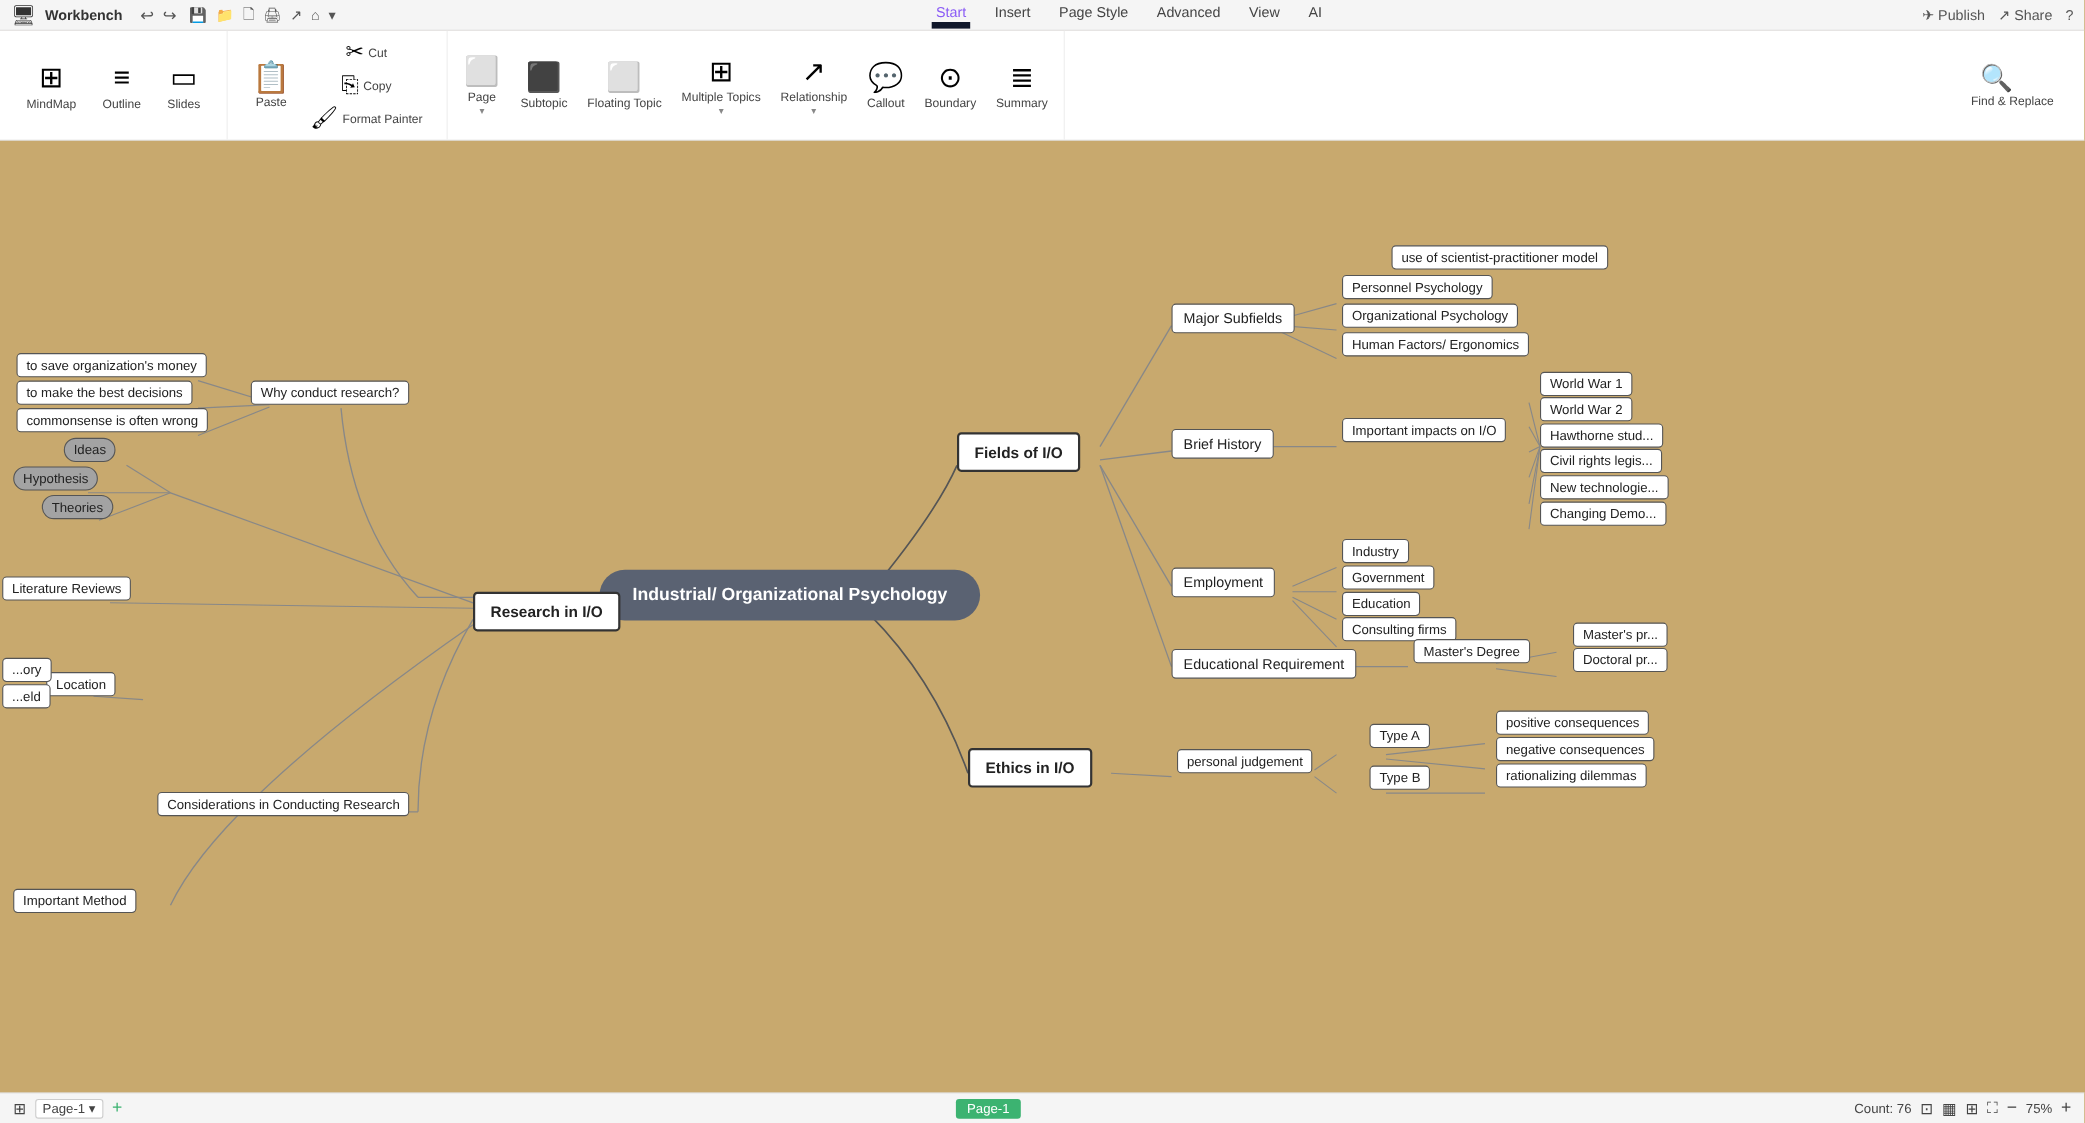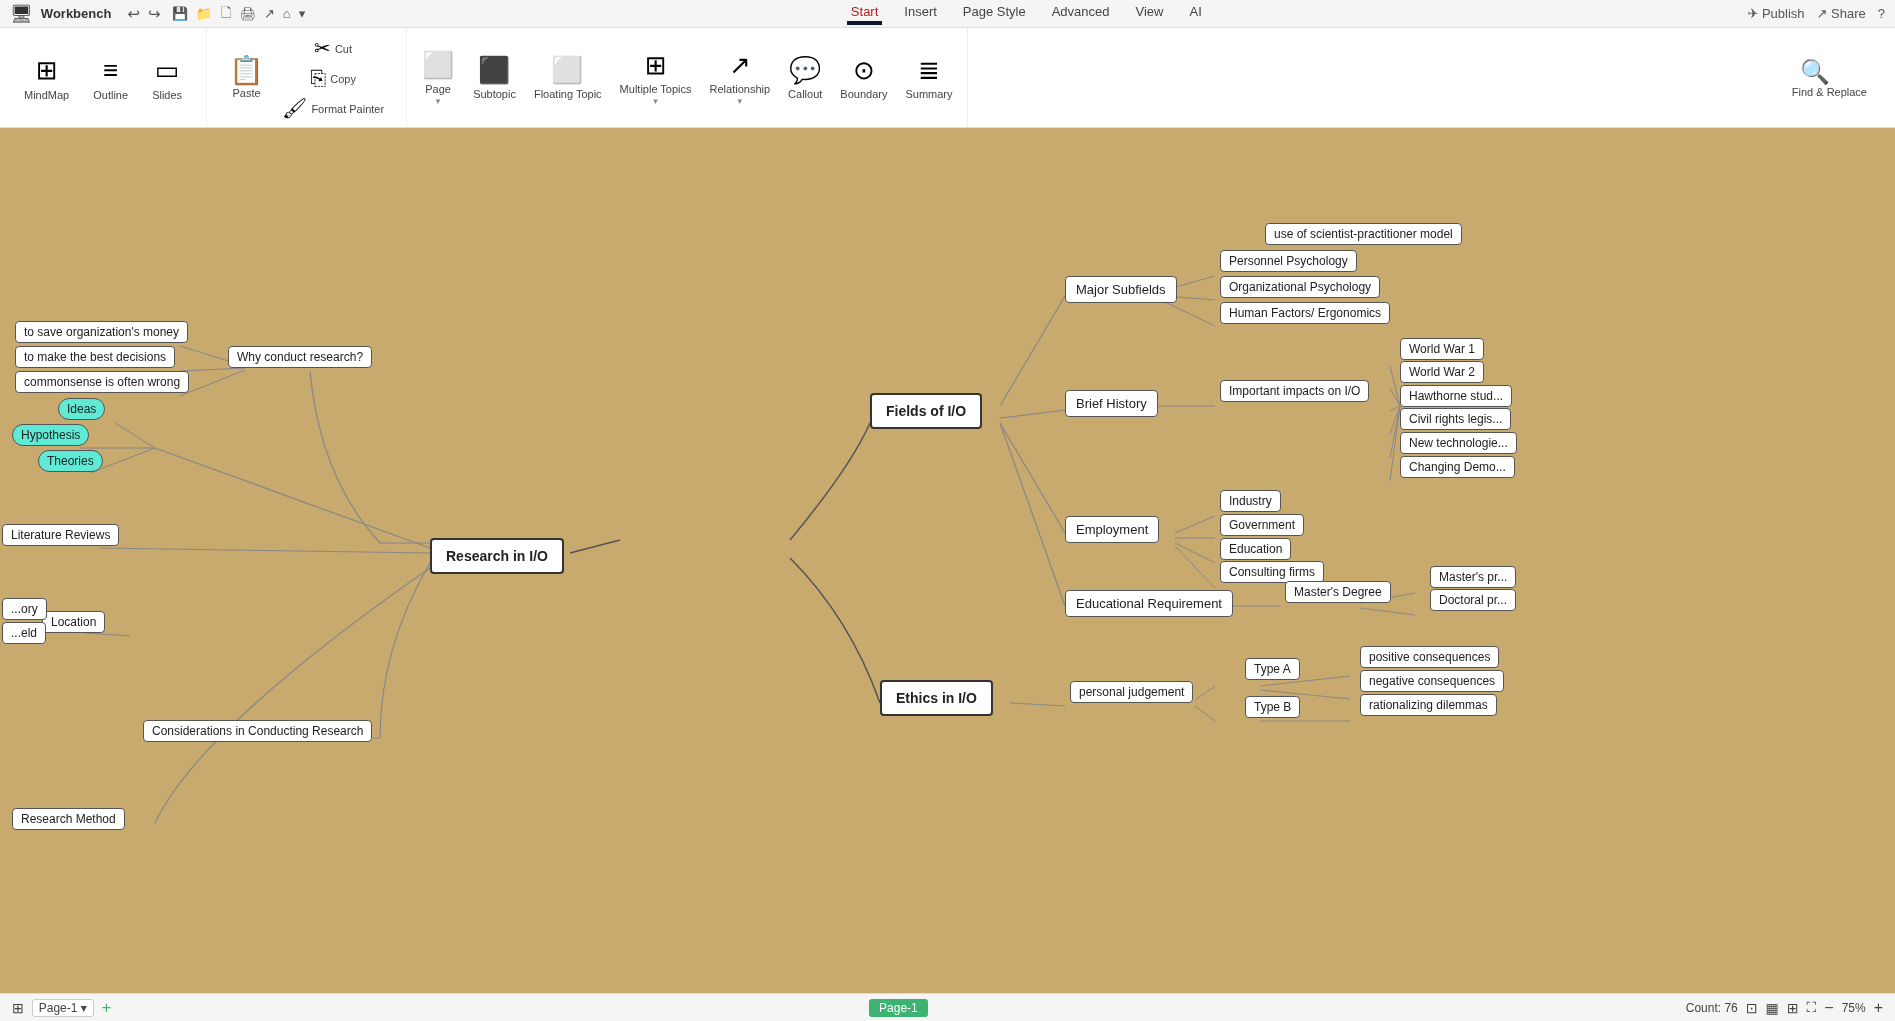--- a/index.html
+++ b/index.html
@@ -137,21 +137,21 @@
     }
     .node.bold-border {
       border: 2px solid #333;
       border-radius: 4px;
       font-weight: 600;
       font-size: 14px;
       padding: 8px 14px;
     }
     .node.rounded {
       border-radius: 20px;
-      background: #5eead4;
+      background: #a3a3a3;
     }
     .node.small {
       font-size: 12px;
       padding: 3px 8px;
     }
 
     
     #connections {
       position: absolute;
       top: 0; left: 0;
@@ -202,21 +202,21 @@
   <span style="cursor:pointer;font-size:15px;color:#555;">↪</span>
   <span style="cursor:pointer;font-size:13px;color:#555;margin-left:4px;">💾</span>
   <span style="cursor:pointer;font-size:13px;color:#555;">📁</span>
   <span style="cursor:pointer;font-size:13px;color:#555;">🗋</span>
   <span style="cursor:pointer;font-size:13px;color:#555;">🖨</span>
   <span style="cursor:pointer;font-size:13px;color:#555;">↗</span>
   <span style="cursor:pointer;font-size:13px;color:#555;">⌂</span>
   <span style="cursor:pointer;font-size:13px;color:#555;">▾</span>
   <span class="spacer"></span>
   <div style="display:flex;gap:18px;">
-    <span style="font-size:13px;color:#b91c1c;border-bottom:4px solid #0f172a;padding:2px 4px;cursor:pointer;">Start</span>
+    <span style="font-size:13px;color:#8b5cf6;border-bottom:6px solid #0f172a;padding:2px 4px;cursor:pointer;">Start</span>
     <span style="font-size:13px;color:#444;padding:2px 4px;cursor:pointer;">Insert</span>
     <span style="font-size:13px;color:#444;padding:2px 4px;cursor:pointer;">Page Style</span>
     <span style="font-size:13px;color:#444;padding:2px 4px;cursor:pointer;">Advanced</span>
     <span style="font-size:13px;color:#444;padding:2px 4px;cursor:pointer;">View</span>
     <span style="font-size:13px;color:#444;padding:2px 4px;cursor:pointer;">AI</span>
   </div>
   <span class="spacer"></span>
   <div style="display:flex;gap:12px;align-items:center;">
     <span style="font-size:13px;color:#555;cursor:pointer;">✈ Publish</span>
     <span style="font-size:13px;color:#555;cursor:pointer;">↗ Share</span>
@@ -370,20 +370,21 @@
 
     <path d="M 430 430 Q 300 500 130" stroke="#888" stroke-width="1" fill="none"></path>
     <line x1="130" y1="508" x2="85" y2="505" stroke="#888" stroke-width="1"></line>
 
     <path d="M 430 435 Q 380 520 380 610" stroke="#888" stroke-width="1.2" fill="none"></path>
     <line x1="380" y1="610" x2="330" y2="610" stroke="#888" stroke-width="1.2"></line>
 
     <path d="M 430 440 Q 200 600 155 695" stroke="#888" stroke-width="1.2" fill="none"></path>
   </svg>
 
+  <div class="node central" style="left:545px; top:390px;">Industrial/ Organizational Psychology</div>
 
   <div class="node bold-border" style="left:870px; top:265px;">Fields of I/O</div>
   <div class="node bold-border" style="left:880px; top:552px;">Ethics in I/O</div>
   <div class="node bold-border" style="left:430px; top:410px;">Research in I/O</div>
 
   <div class="node" style="left:1065px; top:148px;">Major Subfields</div>
   <div class="node" style="left:1065px; top:262px;">Brief History</div>
   <div class="node" style="left:1065px; top:388px;">Employment</div>
   <div class="node" style="left:1065px; top:462px;">Educational Requirement</div>
 
@@ -421,21 +422,21 @@
   <div class="node small" style="left:15px; top:218px;">to make the best decisions</div>
   <div class="node small" style="left:15px; top:243px;">commonsense is often wrong</div>
   <div class="node rounded small" style="left:58px; top:270px;">Ideas</div>
   <div class="node rounded small" style="left:12px; top:296px;text-align:right;">Hypothesis</div>
   <div class="node rounded small" style="left:38px; top:322px;">Theories</div>
   <div class="node small" style="left:2px; top:396px;">Literature Reviews</div>
   <div class="node small" style="left:42px; top:483px;">Location</div>
   <div class="node small" style="left:2px; top:470px;">...ory</div>
   <div class="node small" style="left:2px; top:494px;">...eld</div>
   <div class="node small" style="left:143px; top:592px;">Considerations in Conducting Research</div>
-  <div class="node small" style="left:12px; top:680px;">Research Method</div>
+  <div class="node small" style="left:12px; top:680px;">Important Method</div>
 </div>
 
 <div id="statusbar">
   <div class="left">
     <span style="cursor:pointer;font-size:14px;">⊞</span>
     <div class="page-selector">
       <span>Page-1</span> ▾
     </div>
     <span style="cursor:pointer;font-size:16px;color:#3cb371;">+</span>
   </div>

